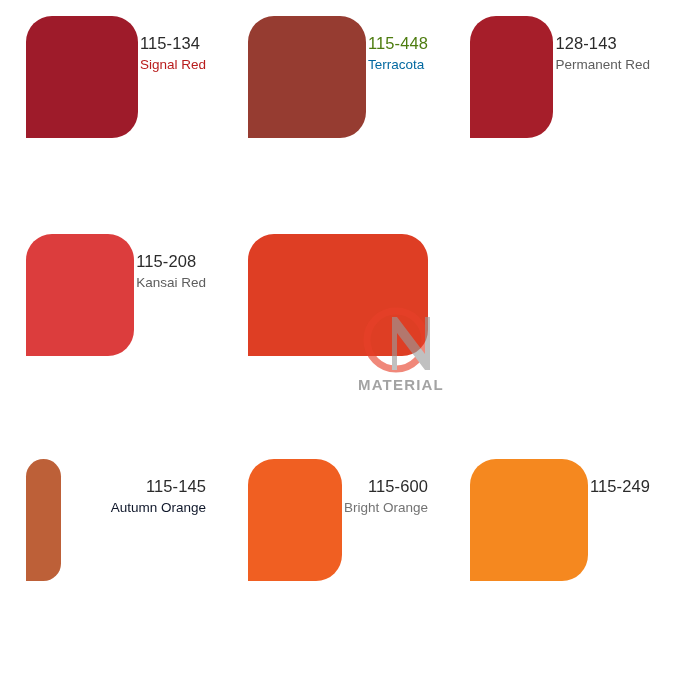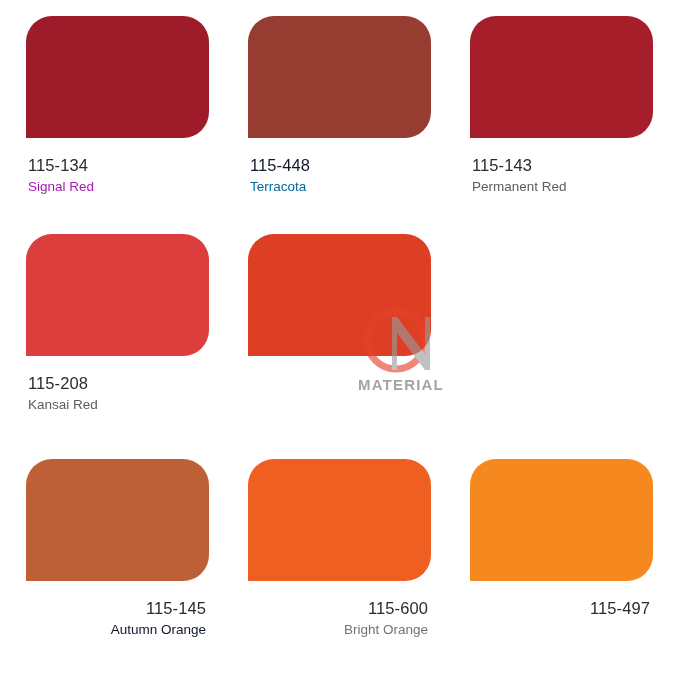--- a/index.html
+++ b/index.html
@@ -31,21 +31,21 @@
     box-sizing: border-box;
   }
   .swatch-row.row-1 { padding-top: 16px; }
   .swatch-row.row-2 { padding-top: 9px; }
   .swatch-row.row-3 { padding-top: 9px; text-align: right; }
 
   .swatch-cell {
     width: 222px;
     box-sizing: border-box;
     display: flex;
-    flex-direction: column;
+    flex-direction: row;
   }
   .swatch-cell.col-1 { padding-left: 26px; padding-right: 16px; }
   .swatch-cell.col-2 { padding-left: 26px; padding-right: 16px; }
   .swatch-cell.col-3 { padding-left: 26px; padding-right: 16px; }
 
   .swatch-chip {
     width: 183px;
     height: 122px;
     border-radius: 26px 26px 26px 0;
     display: block;
@@ -103,34 +103,34 @@
 </head>
 <body style="background: rgb(255, 255, 255);">
 
 <div id="palette-sheet">
 
   <div class="swatch-row row-1">
     <div class="swatch-cell col-1">
       <div class="swatch-chip" style="background: rgb(158, 27, 42);"></div>
       <div class="swatch-info">
         <div class="swatch-code" style="color: rgb(43, 43, 43);">115-134</div>
-        <div class="swatch-name" style="color: #a21caf;">Signal Red</div>
+        <div class="swatch-name" style="color: #b91c1c;">Signal Red</div>
       </div>
     </div>
     <div class="swatch-cell col-2">
       <div class="swatch-chip" style="background: rgb(150, 60, 49);"></div>
       <div class="swatch-info">
-        <div class="swatch-code" style="color: #0f172a;">115-448</div>
+        <div class="swatch-code" style="color: #4d7c0f;">115-448</div>
         <div class="swatch-name" style="color: #0369a1;">Terracota</div>
       </div>
     </div>
     <div class="swatch-cell col-3">
       <div class="swatch-chip" style="background: rgb(166, 30, 42);"></div>
       <div class="swatch-info">
-        <div class="swatch-code" style="color: rgb(43, 43, 43);">115-143</div>
+        <div class="swatch-code" style="color: rgb(43, 43, 43);">128-143</div>
         <div class="swatch-name" style="color: rgb(93, 93, 93);">Permanent Red</div>
       </div>
     </div>
   </div>
 
   <div class="swatch-row row-2">
     <div class="swatch-cell col-1">
       <div class="swatch-chip" style="background: rgb(220, 61, 61);"></div>
       <div class="swatch-info">
         <div class="swatch-code" style="color: rgb(43, 43, 43);">115-208</div>
@@ -160,21 +160,21 @@
     <div class="swatch-cell col-2">
       <div class="swatch-chip" style="background: rgb(240, 95, 34);"></div>
       <div class="swatch-info">
         <div class="swatch-code" style="color: rgb(43, 43, 43);">115-600</div>
         <div class="swatch-name" style="color: #737373;">Bright Orange</div>
       </div>
     </div>
     <div class="swatch-cell col-3">
       <div class="swatch-chip" style="background: rgb(245, 136, 31);"></div>
       <div class="swatch-info">
-        <div class="swatch-code" style="color: rgb(43, 43, 43);">115-497</div>
+        <div class="swatch-code" style="color: rgb(43, 43, 43);">115-249</div>
       </div>
     </div>
   </div>
 
   <div id="watermark">
     <svg viewBox="0 0 104 96" xmlns="http://www.w3.org/2000/svg">
       <g opacity="0.62">
         <circle cx="47" cy="36" r="29" fill="none" stroke="#e8412a" stroke-width="7"></circle>
         <path d="M43 66 L43 13 L48 13 L76 50 L76 13 L81 13 L81 66 L76 66 L48 29 L48 66 Z" fill="#9a9a9a"></path>
       </g>

